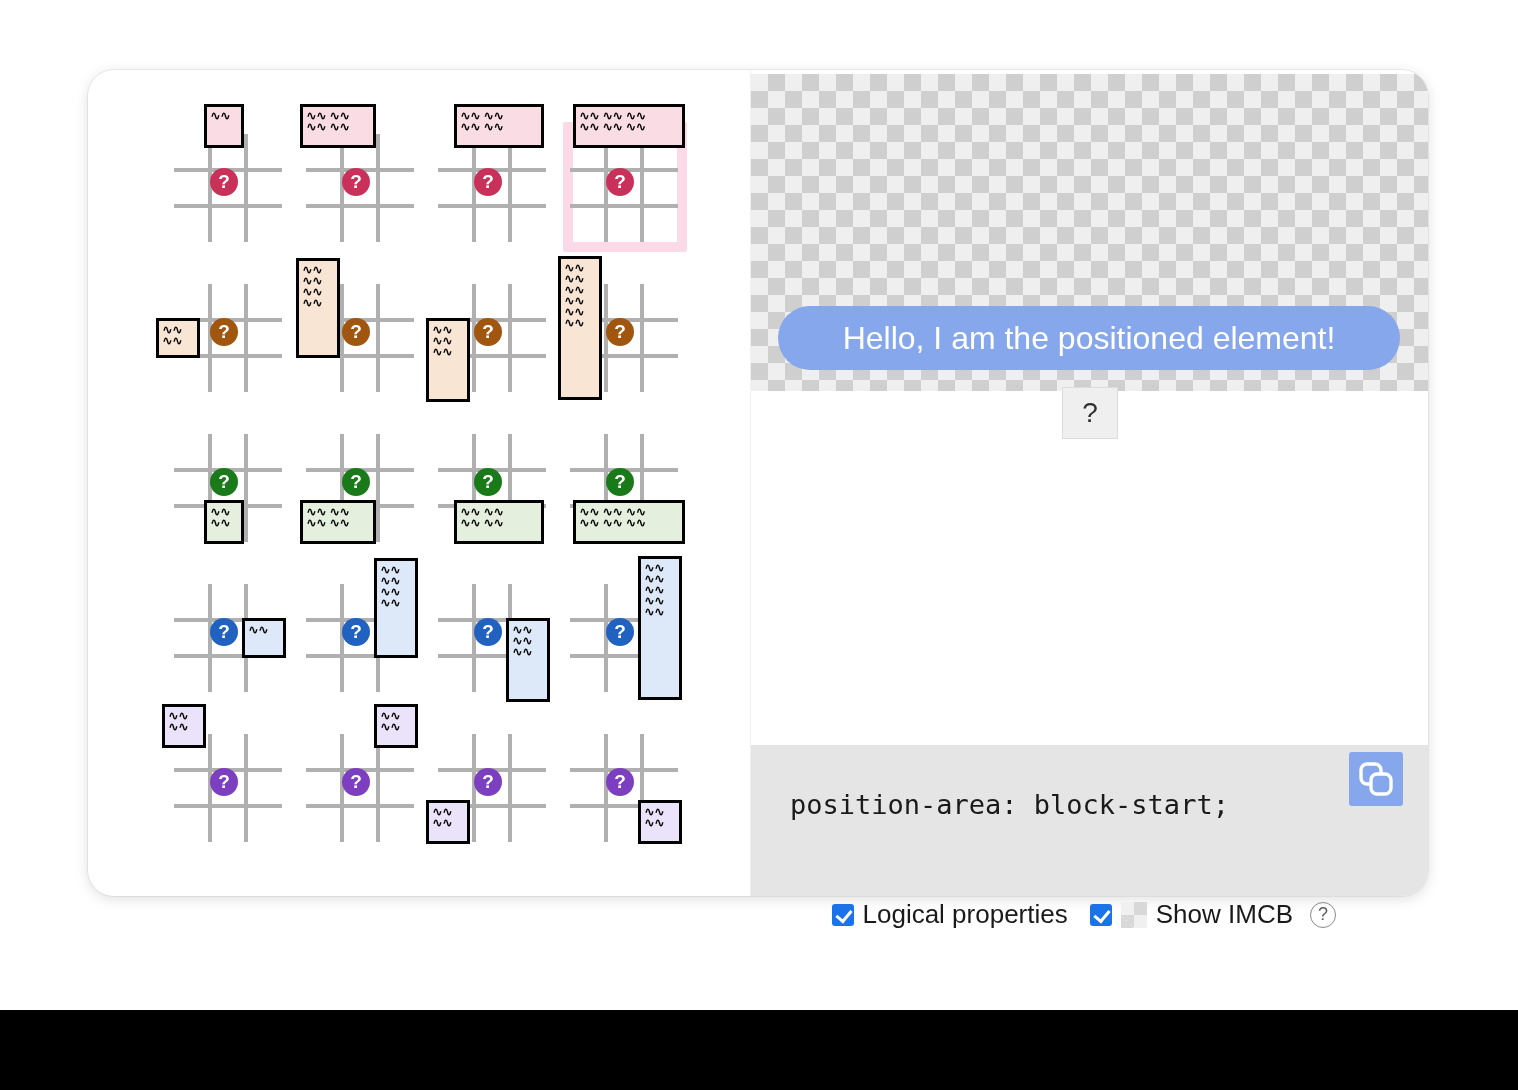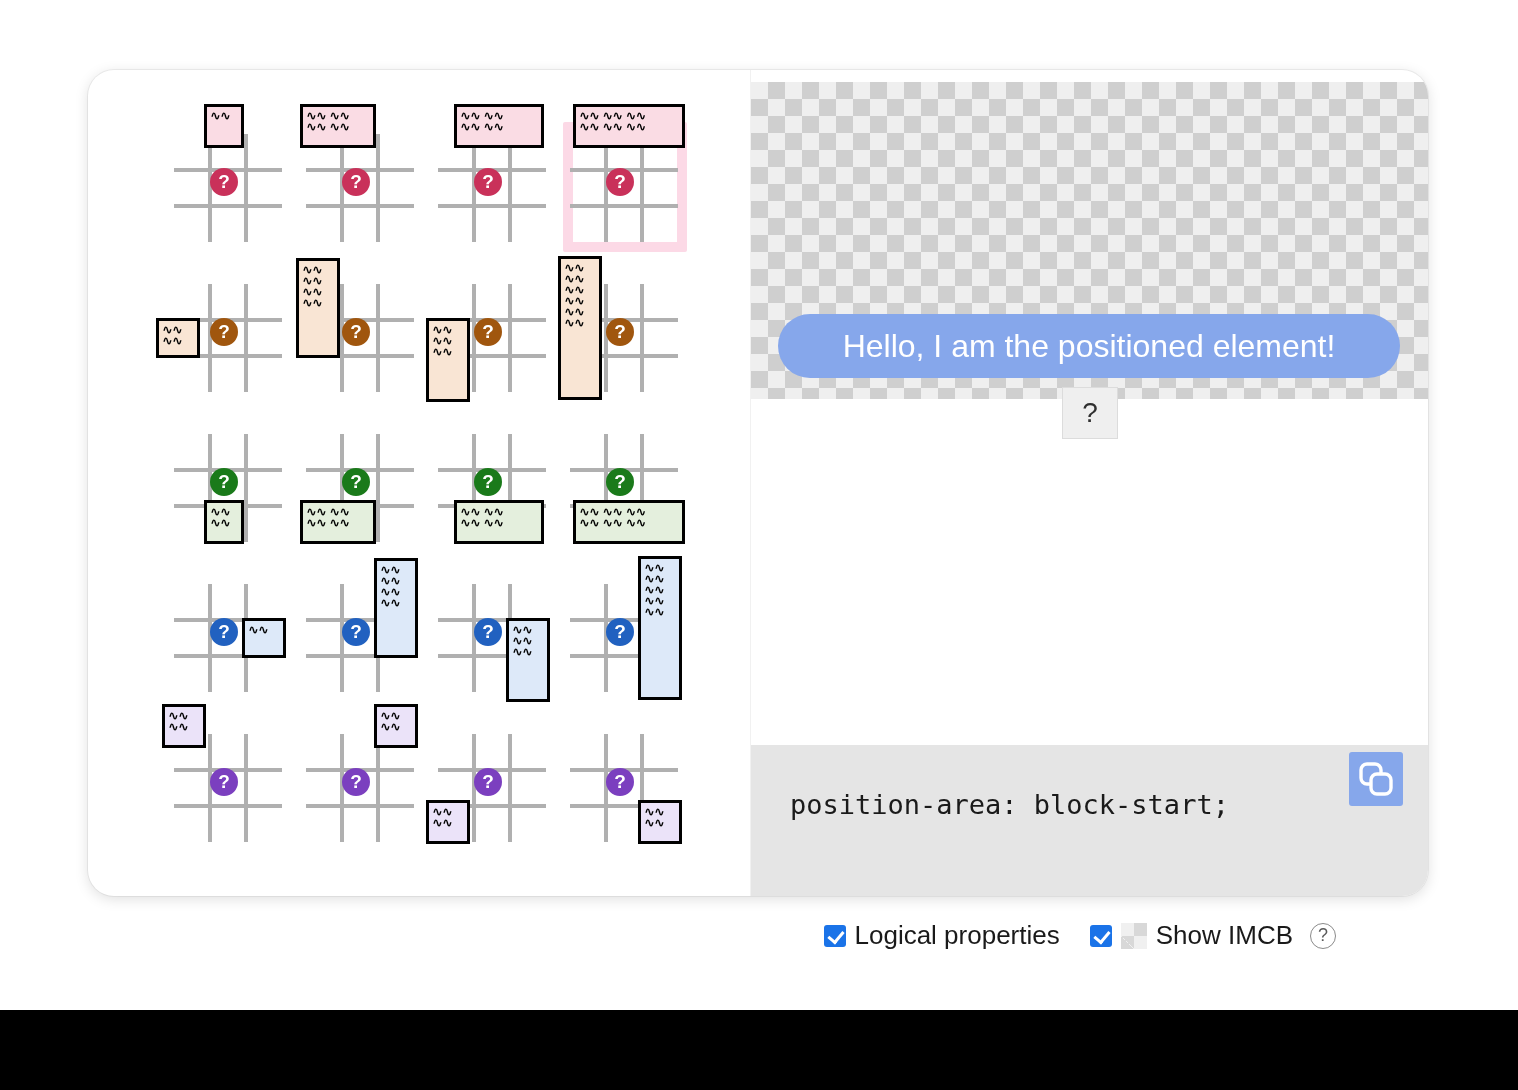--- a/index.html
+++ b/index.html
@@ -121,21 +121,21 @@
     letter-spacing: -1px;
     font-weight: bold;
     color: #000;
     font-family: "DejaVu Sans", sans-serif;
     white-space: nowrap;
   }
 
   
   .preview {
     position: absolute;
-    left: 0; top: 12px;
+    left: 0; top: 4px;
     width: 702px; height: 317px;
     background-color: #efefef;
     background-image:
       linear-gradient(45deg, #cfcfcf 25%, transparent 25%, transparent 75%, #cfcfcf 75%),
       linear-gradient(45deg, #cfcfcf 25%, transparent 25%, transparent 75%, #cfcfcf 75%);
     background-size: 34px 34px;
     background-position: 0 0, 17px 17px;
   }
   .tooltip {
     position: absolute;
@@ -184,26 +184,26 @@
     width: 54px; height: 54px;
     background: #86A7EB;
     border-radius: 3px;
     cursor: pointer;
   }
   .copy-btn svg { display: block; margin: 9px 0 0 9px; }
 
   
   .controls {
     position: absolute;
-    left: 0; top: 920px;
+    left: 0; top: 899px;
     width: 1428px;
     display: flex;
     justify-content: flex-end;
     align-items: center;
-    gap: 8px;
+    gap: 0px;
     padding-right: 92px;
   }
   .ctl-group {
     display: flex;
     align-items: center;
     gap: 9px;
   }
   .ctl-group + .ctl-group { margin-left: 22px; }
   .cbx {
     appearance: none; -webkit-appearance: none;

